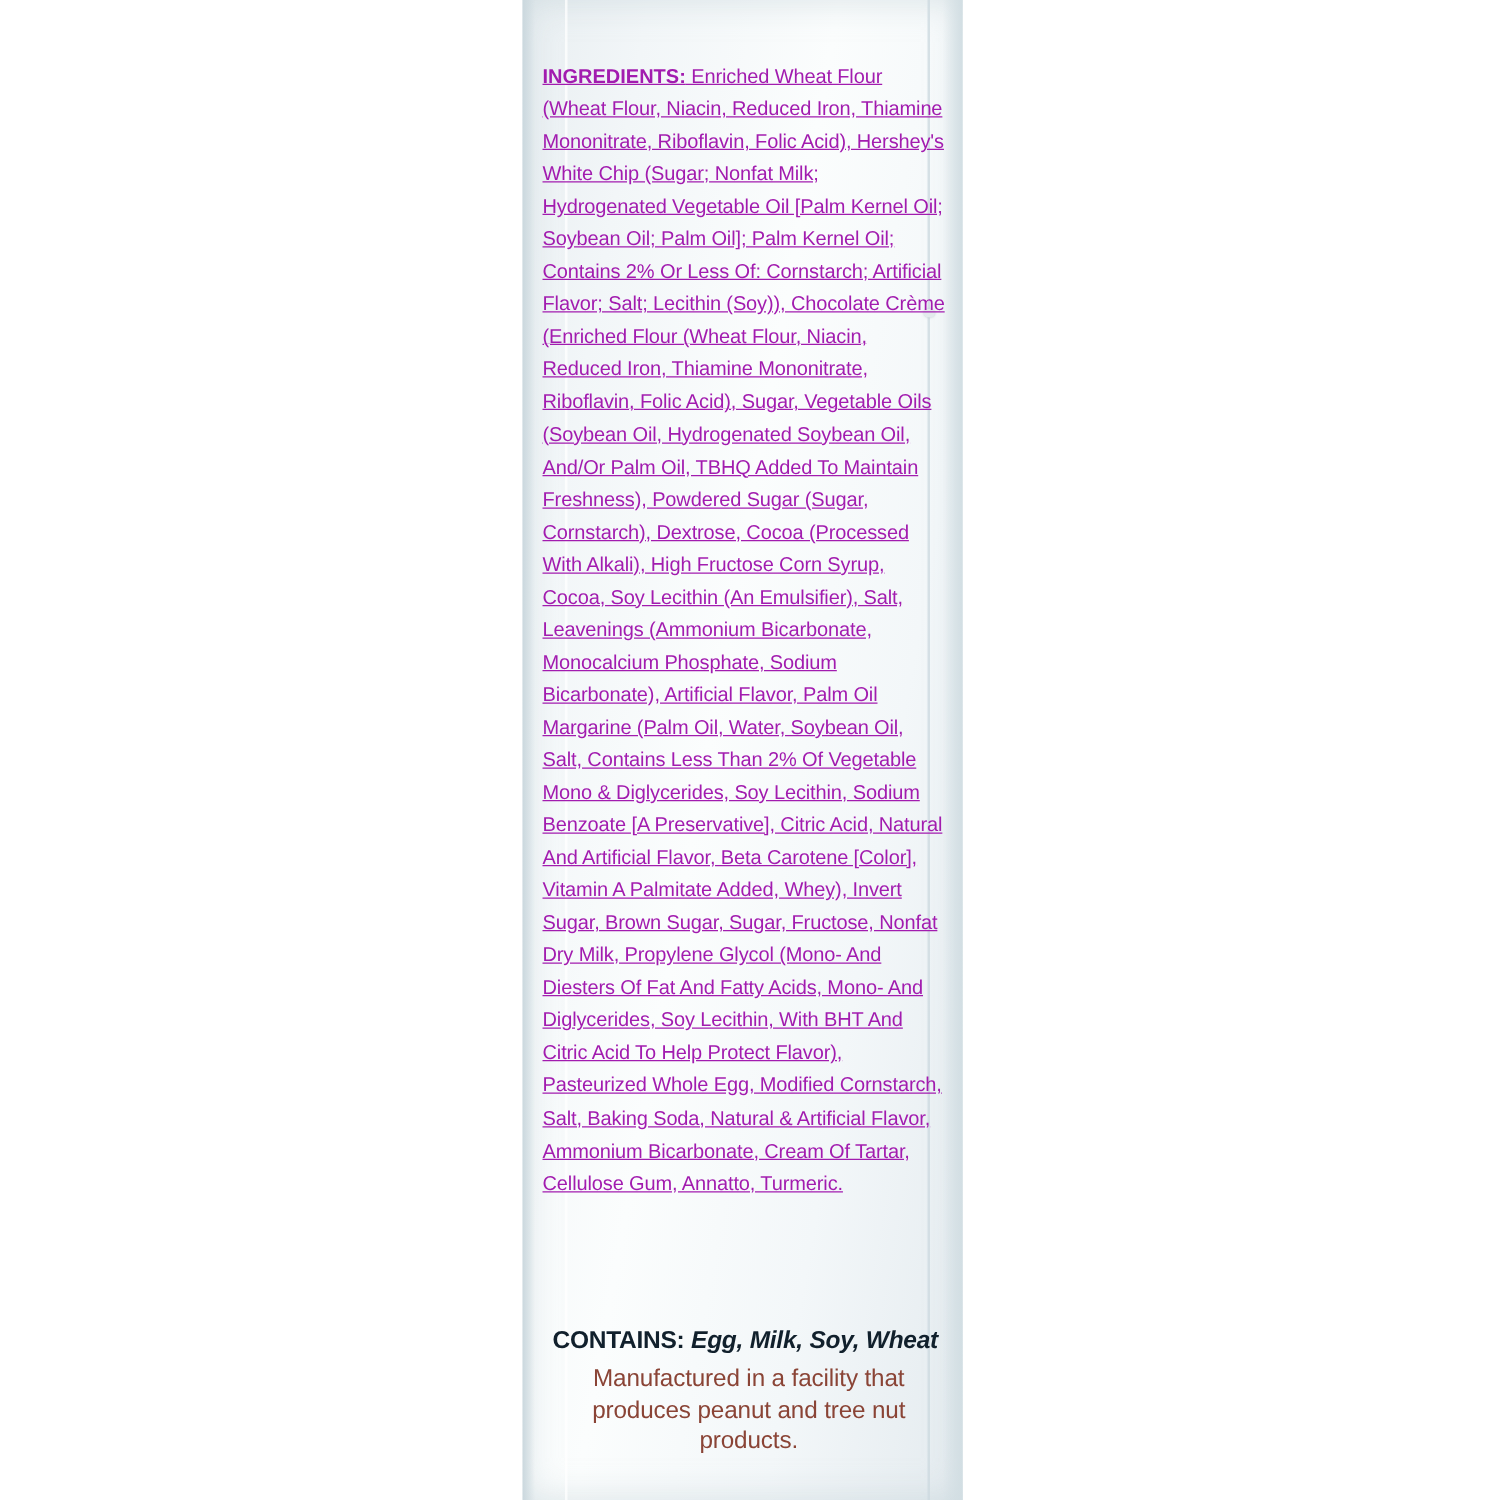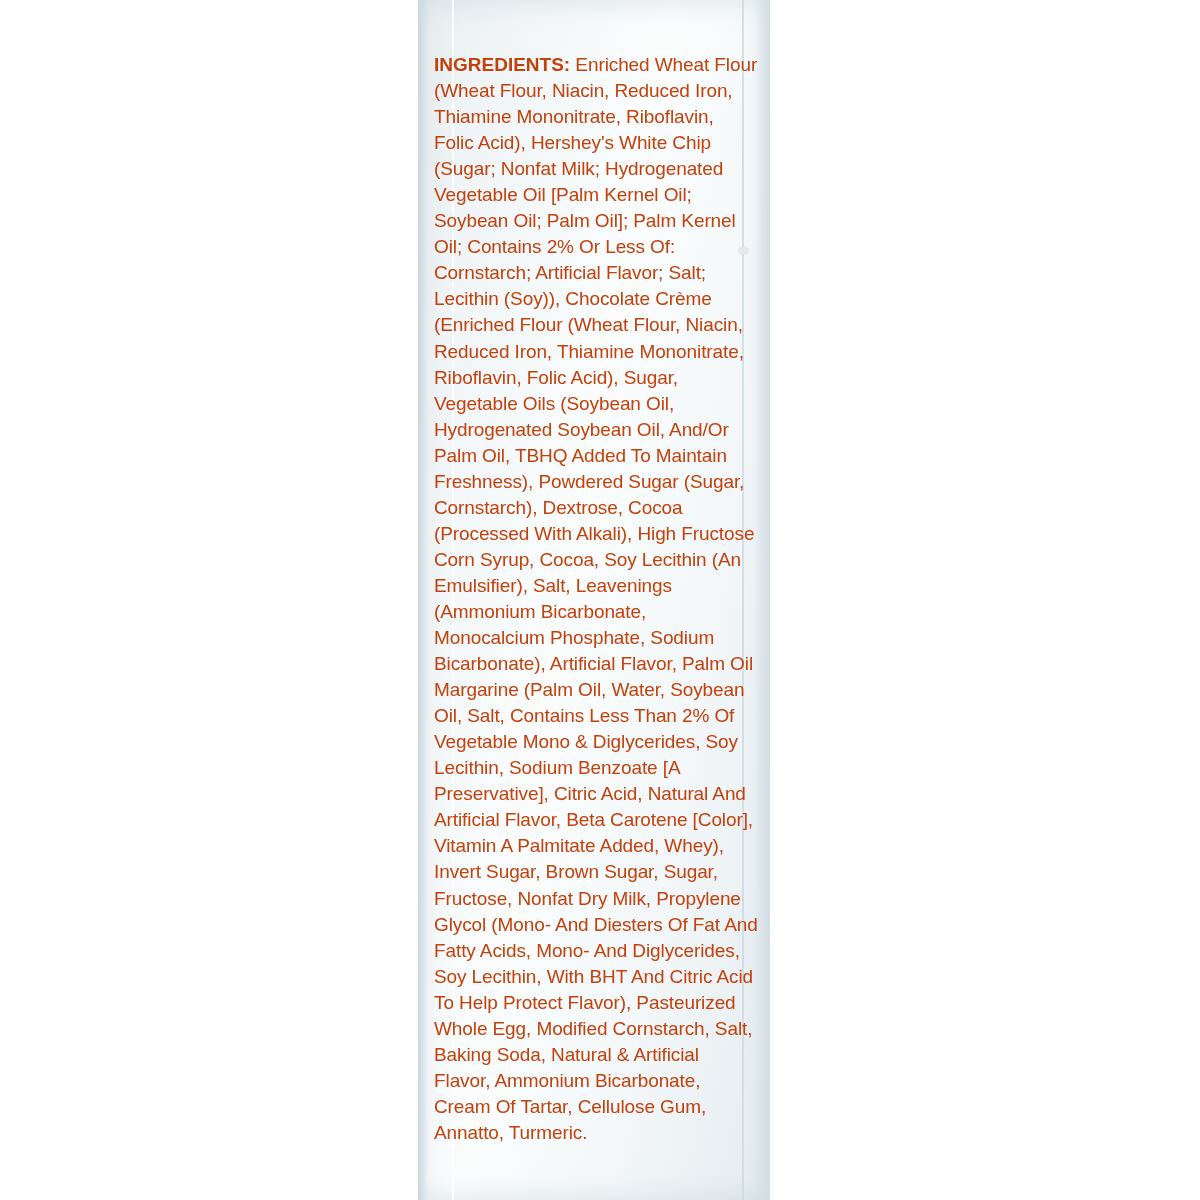--- a/index.html
+++ b/index.html
@@ -65,26 +65,27 @@
   }
 
   .content {
     position: absolute;
     left: 434px;
     top: 33px;
     width: 324px;
   }
 
   .ingredients {
-    color: #c2410c;
-    font-size: 19px;
+    color: #a21caf;
+    font-size: 16px;
     line-height: 26.05px;
     letter-spacing: -0.1px;
     text-align: left;
     font-family: "Liberation Sans", sans-serif;
+    text-decoration: underline;
   }
 
   .ingredients .label {
     font-weight: bold;
     letter-spacing: 0px;
   }
 
   .contains-block {
     position: absolute;
     left: 434px;
@@ -126,14 +127,18 @@
   <div class="panel-edge-left"></div>
   <div class="panel-edge-right"></div>
   <div class="crease c1"></div>
   <div class="crease c2"></div>
   <div class="speck"></div>
 
   <div class="content">
     <p class="ingredients"><span class="label">INGREDIENTS:</span><span> Enriched Wheat Flour (Wheat Flour, Niacin, Reduced Iron, Thiamine Mononitrate, Riboflavin, Folic Acid), Hershey's White Chip (Sugar; Nonfat Milk; Hydrogenated Vegetable Oil [Palm Kernel Oil; Soybean Oil; Palm Oil]; Palm Kernel Oil; Contains 2% Or Less Of: Cornstarch; Artificial Flavor; Salt; Lecithin (Soy)), Chocolate Crème (Enriched Flour (Wheat Flour, Niacin, Reduced Iron, Thiamine Mononitrate, Riboflavin, Folic Acid), Sugar, Vegetable Oils (Soybean Oil, Hydrogenated Soybean Oil, And/Or Palm Oil, TBHQ Added To Maintain Freshness), Powdered Sugar (Sugar, Cornstarch), Dextrose, Cocoa (Processed With Alkali), High Fructose Corn Syrup, Cocoa, Soy Lecithin (An Emulsifier), Salt, Leavenings (Ammonium Bicarbonate, Monocalcium Phosphate, Sodium Bicarbonate), Artificial Flavor, Palm Oil Margarine (Palm Oil, Water, Soybean Oil, Salt, Contains Less Than 2% Of Vegetable Mono &amp; Diglycerides, Soy Lecithin, Sodium Benzoate [A Preservative], Citric Acid, Natural And Artificial Flavor, Beta Carotene [Color], Vitamin A Palmitate Added, Whey), Invert Sugar, Brown Sugar, Sugar, Fructose, Nonfat Dry Milk, Propylene Glycol (Mono- And Diesters Of Fat And Fatty Acids, Mono- And Diglycerides, Soy Lecithin, With BHT And Citric Acid To Help Protect Flavor), Pasteurized Whole Egg, Modified Cornstarch, Salt, Baking Soda, Natural &amp; Artificial Flavor, Ammonium Bicarbonate, Cream Of Tartar, Cellulose Gum, Annatto, Turmeric.</span></p>
   </div>
 
+  <div class="contains-block">
+    <div class="contains-line"><span class="contains-word">CONTAINS:</span><span> Egg, Milk, Soy, Wheat</span></div>
+    <div class="facility">Manufactured in a facility that produces peanut and tree nut products.</div>
+  </div>
 
 </div>
 
 </body></html>

